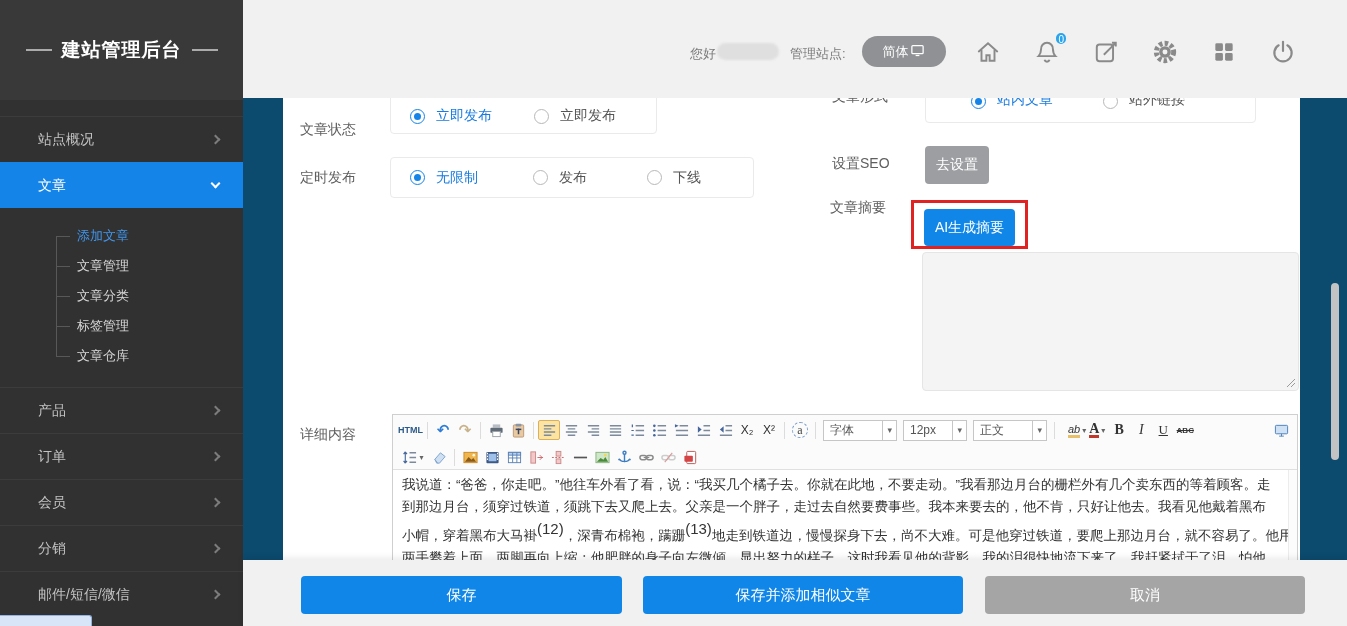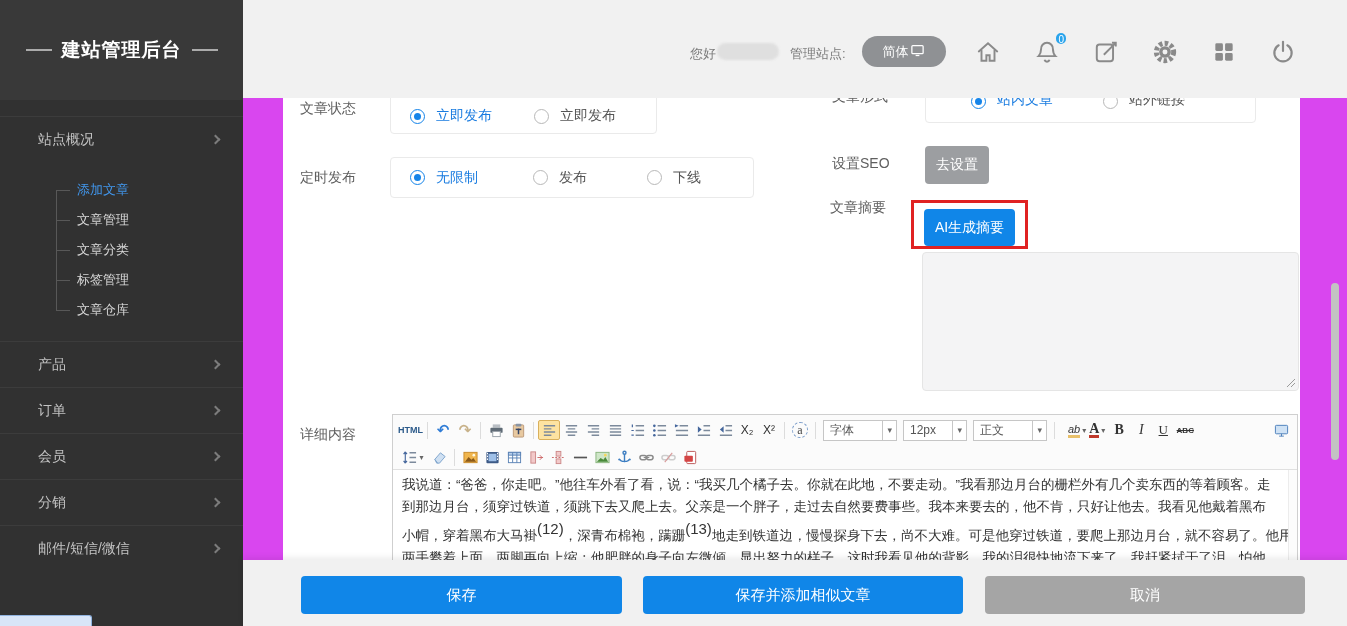--- a/index.html
+++ b/index.html
@@ -1,17 +1,17 @@
 <!DOCTYPE html>
 <html><head>
 <meta charset="utf-8">
 <style>
 * { box-sizing: border-box; margin: 0; padding: 0; }
 body { font-family: "Liberation Sans", "DejaVu Sans", sans-serif; background: #fff; }
-.app { position: relative; width: 1347px; height: 626px; background: #d946ef; overflow: hidden; }
+.app { position: relative; width: 1347px; height: 626px; background: #0c4a6e; overflow: hidden; }
 
 
 .sb { position: absolute; left: 0; top: 0; width: 243px; height: 626px; background: #313131; z-index: 2; }
 .logo { height: 100px; display: flex; align-items: center; justify-content: center; gap: 10px; color: #fff; font-size: 19px; font-weight: bold; letter-spacing: 1px; background: #393939; }
 .logo .dash { width: 26px; height: 2px; background: #ababab; }
 .nav { position: absolute; top: 116px; left: 0; right: 0; }
 .nitem { height: 46px; display: flex; align-items: center; justify-content: space-between; padding: 0 24px 0 38px; color: #c3c3c3; font-size: 14px; border-top: 1px solid #3c3c3c; cursor: pointer; }
 .nitem.active { background: #1584e9; color: #fff; border-top-color: #1584e9; }
 .chev { width: 7px; height: 7px; border-right: 2px solid #7c7c7c; border-bottom: 2px solid #7c7c7c; transform: rotate(-45deg); flex: none; }
 .chev.down { transform: rotate(45deg); border-color: #fff; margin-top: -4px; }
@@ -92,20 +92,24 @@
     <div class="logo">
       <span class="dash"></span>
       <span>建站管理后台</span>
       <span class="dash"></span>
     </div>
     <nav class="nav">
       <div class="nitem">
         <span>站点概况</span>
         <span class="chev"></span>
       </div>
+      <div class="nitem active">
+        <span>文章</span>
+        <span class="chev down"></span>
+      </div>
       <div class="submenu">
         <span class="tree"></span>
         <div class="sitem active">添加文章</div>
         <div class="sitem">文章管理</div>
         <div class="sitem">文章分类</div>
         <div class="sitem">标签管理</div>
         <div class="sitem">文章仓库</div>
       </div>
       <div class="nitem">
         <span>产品</span>
@@ -178,21 +182,21 @@
     <span class="hicon" style="left:1027px">
       <svg viewBox="0 0 24 24" fill="none" stroke="#8a8a8a" stroke-width="2" stroke-linecap="round">
           <path d="M8 5.8a8 8 0 108 0"></path>
           <path d="M12 2.5V11"></path>
         </svg>
     </span>
   </header>
 
   <main class="panel">
 
-    <span class="flabel" style="left:17px;top:2px">文章状态</span>
+    <span class="flabel" style="left:17px;top:23px">文章状态</span>
     <div class="rbox" style="left:107px;top:-21px;width:267px;height:57px;padding:21px 0 0 19px">
       <span class="radio sel"></span>
       <span class="opt blue" style="margin-right:42px">立即发布</span>
       <span class="radio"></span>
       <span class="opt">立即发布</span>
     </div>
 
     <span class="flabel" style="left:17px;top:71px">定时发布</span>
     <div class="rbox" style="left:107px;top:59px;width:364px;height:41px;padding-left:19px">
       <span class="radio sel"></span>

